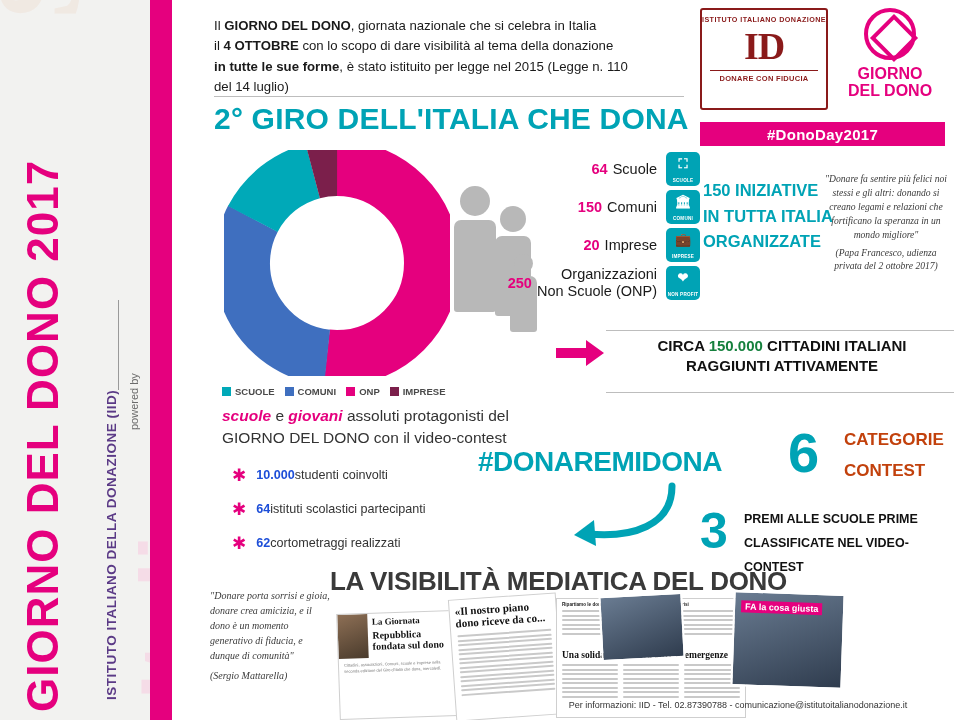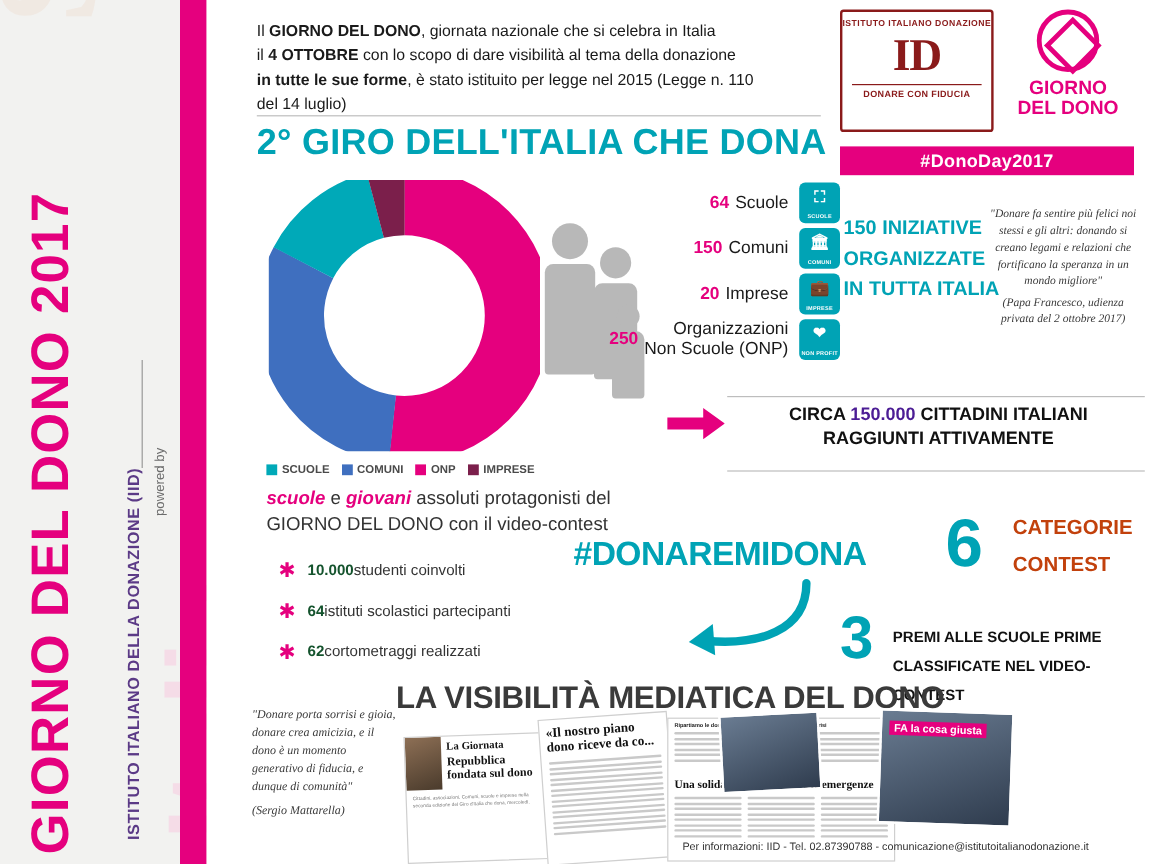--- a/index.html
+++ b/index.html
@@ -160,34 +160,34 @@
   }
 
   
   .arrow-pink {
     position: absolute; left: 556px; top: 340px; width: 48px; height: 26px;
   }
   .cittadini {
     position: absolute; left: 612px; top: 336px; width: 340px;
     text-align: center; font-size: 15px; font-weight: bold; color: #111; line-height: 1.35;
   }
-  .cittadini .hl { color: #4c1d95; }
+  .cittadini .hl { color: #15803d; }
   .rule-a { position: absolute; left: 606px; top: 330px; width: 348px; height: 1px; background:#bdbdbd; }
   .rule-b { position: absolute; left: 606px; top: 392px; width: 348px; height: 1px; background:#bdbdbd; }
 
   
   .scuole-txt {
     position: absolute; left: 222px; top: 405px; width: 330px;
     font-size: 15.5px; color: #333; line-height: 1.4;
   }
   .scuole-txt .it { font-style: italic; color: #e5007e; font-weight: bold; }
   .bullets { position: absolute; left: 232px; top: 458px; width: 300px; }
   .bullet { display: flex; align-items: center; height: 34px; font-size: 12.6px; color: #333; }
   .bullet .star { color: #e5007e; font-size: 17px; margin-right: 10px; line-height: 1; }
-  .bullet b { font-weight: bold; color: #14532d; }
+  .bullet b { font-weight: bold; color: #1d4ed8; }
 
   
   .hash-big {
     position: absolute; left: 478px; top: 446px;
     font-size: 28px; font-weight: bold; color: #00a3b5; letter-spacing: -.5px;
   }
   .curve-arrow { position: absolute; left: 560px; top: 480px; width: 120px; height: 70px; }
 
   
   .cat-num {
@@ -195,21 +195,21 @@
   }
   .cat-lines {
     position: absolute; left: 844px; top: 424px; font-size: 17px; font-weight: bold;
     color: #c2410c; line-height: 1.85;
   }
   .prem-num {
     position: absolute; left: 700px; top: 502px; font-size: 50px; font-weight: bold; color: #00a3b5;
   }
   .prem-lines {
     position: absolute; left: 744px; top: 508px; font-size: 12.5px; font-weight: bold;
-    color: #111; line-height: 1.9; margin-top: 12px;
+    color: #111; line-height: 1.9;
   }
 
   
   .visib {
     position: absolute; left: 330px; top: 566px; width: 600px;
     font-size: 26px; font-weight: bold; color: #3a3a3a; letter-spacing: -.3px;
   }
 
   
   .bquote {
@@ -351,22 +351,22 @@
 Non Scuole (ONP)</span>
       <span class="badge">
           <span class="gl">❤</span>
           <span class="bl">NON PROFIT</span>
         </span>
     </div>
   </div>
 
   <div class="teal-block">
     <div>150 INIZIATIVE</div>
+    <div>IN TUTTA ITALIA</div>
     <div>ORGANIZZATE</div>
-    <div>IN TUTTA ITALIA</div>
   </div>
 
   <div class="quote-block">
     <div>"Donare fa sentire più felici noi stessi e gli altri: donando si creano legami e relazioni che fortificano la speranza in un mondo migliore"</div>
     <div style="margin-top:4px">(Papa Francesco, udienza privata del 2 ottobre 2017)</div>
   </div>
 
   <div class="arrow-pink">
     <svg width="48" height="26" viewBox="0 0 48 26">
         <path d="M0 8 h30 V0 l18 13 -18 13 V18 H0 Z" fill="#e5007e"></path>

